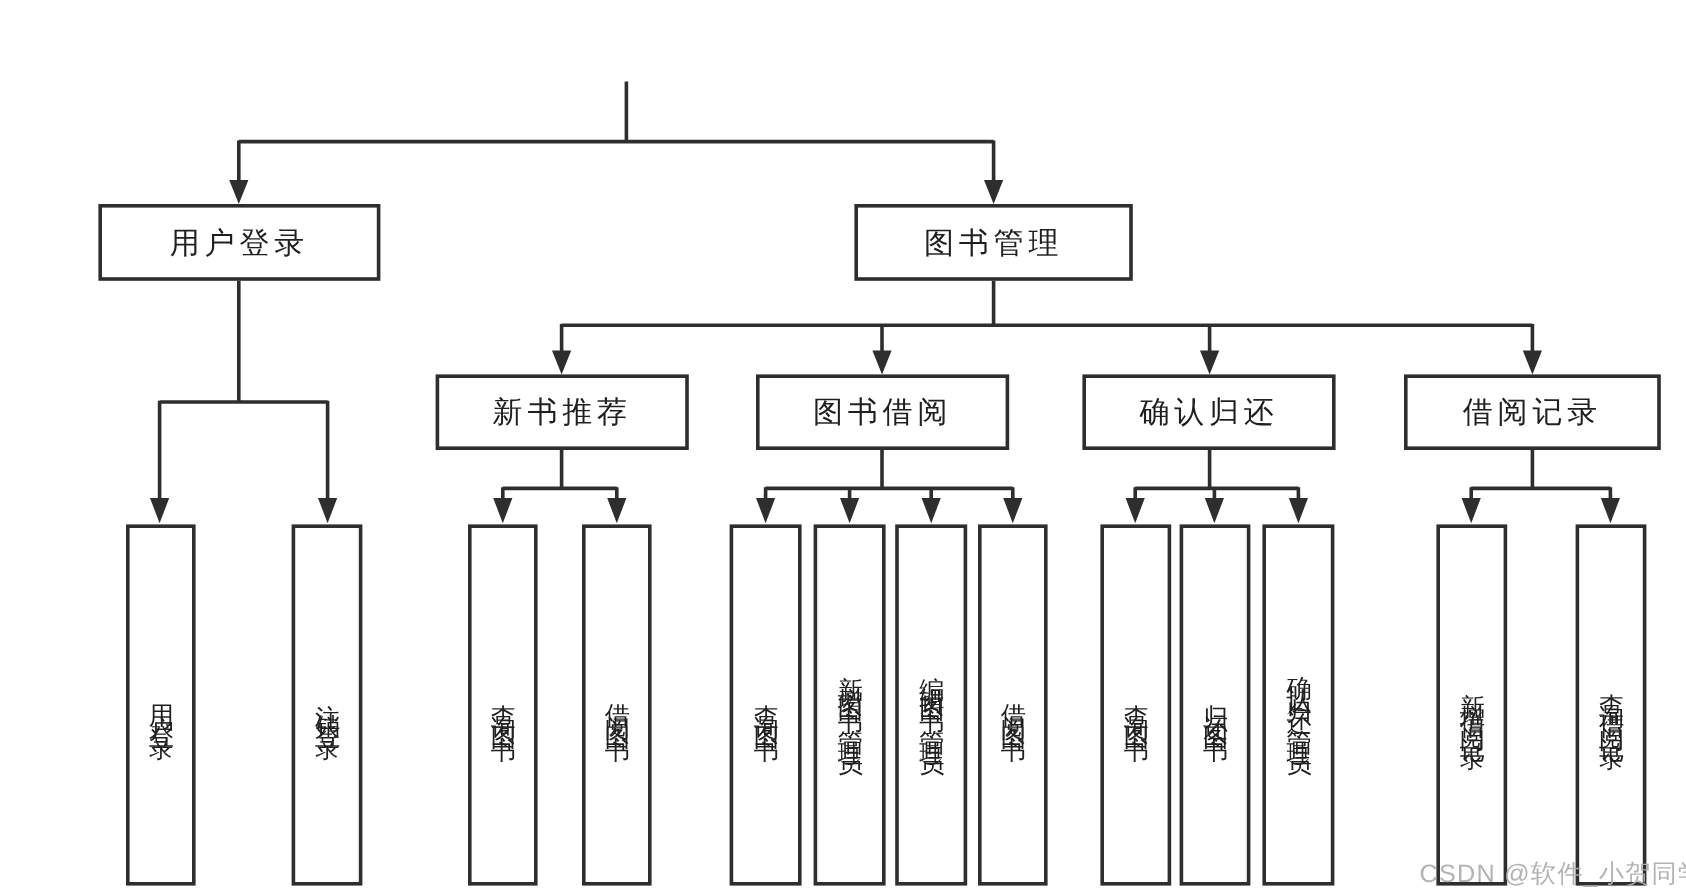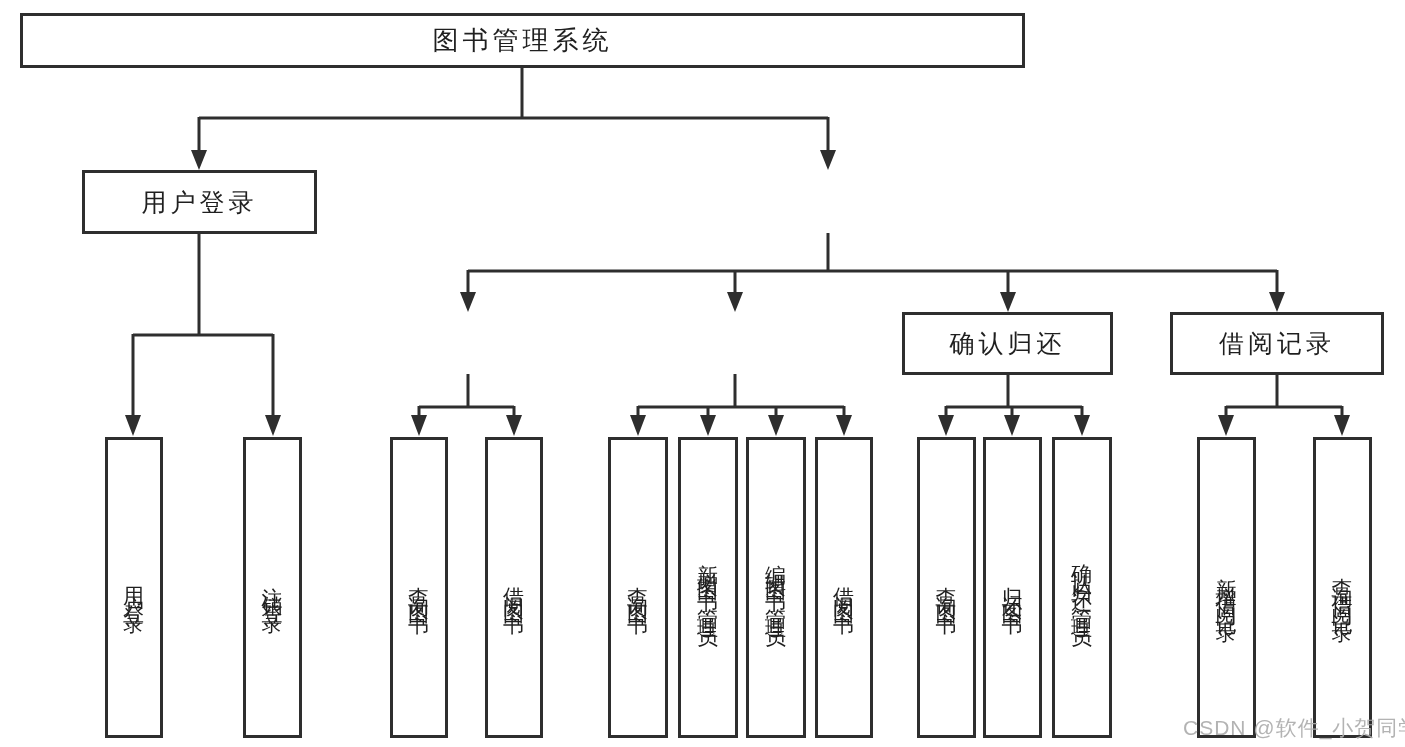--- a/index.html
+++ b/index.html
@@ -63,28 +63,34 @@
       M700 415 L716 415 L708 436 Z
       M768 415 L784 415 L776 436 Z
       M836 415 L852 415 L844 436 Z
       M938 415 L954 415 L946 436 Z
       M1004 415 L1020 415 L1012 436 Z
       M1074 415 L1090 415 L1082 436 Z
       M1218 415 L1234 415 L1226 436 Z
       M1334 415 L1350 415 L1342 436 Z"></path>
   </svg>
 
-  <div class="node" style="left:20px;top:13px;width:1005px;height:55px;">
-    <span>图书管理系统</span>
-  </div>
 
   <div class="node small" style="left:82px;top:170px;width:235px;height:64px;">
     <span>用户登录</span>
   </div>
+  <div class="node small" style="left:712px;top:170px;width:232px;height:64px;">
+    <span>图书管理</span>
+  </div>
 
+  <div class="node small" style="left:363px;top:312px;width:211px;height:63px;">
+    <span>新书推荐</span>
+  </div>
+  <div class="node small" style="left:630px;top:312px;width:211px;height:63px;">
+    <span>图书借阅</span>
+  </div>
   <div class="node small" style="left:902px;top:312px;width:211px;height:63px;">
     <span>确认归还</span>
   </div>
   <div class="node small" style="left:1170px;top:312px;width:214px;height:63px;">
     <span>借阅记录</span>
   </div>
 
   <div class="vnode" style="left:105px;width:58px;">
     <span class="vlabel">用户登录</span>
   </div>

